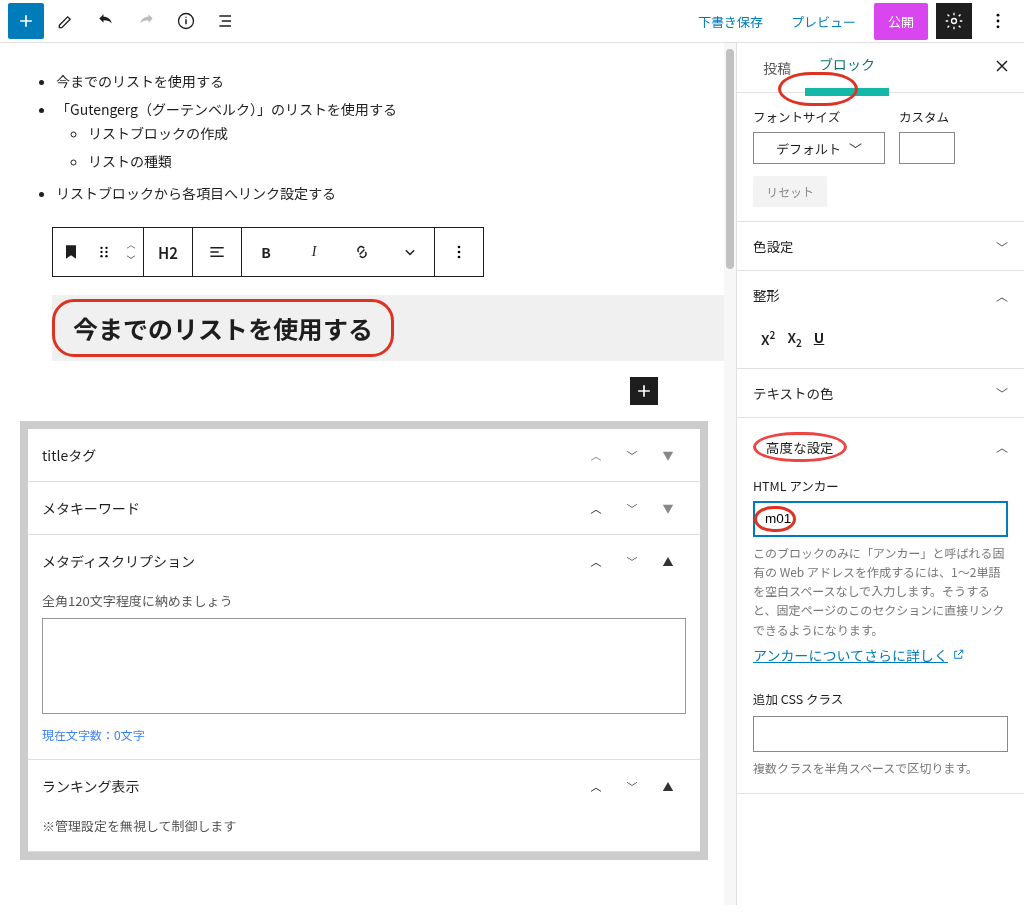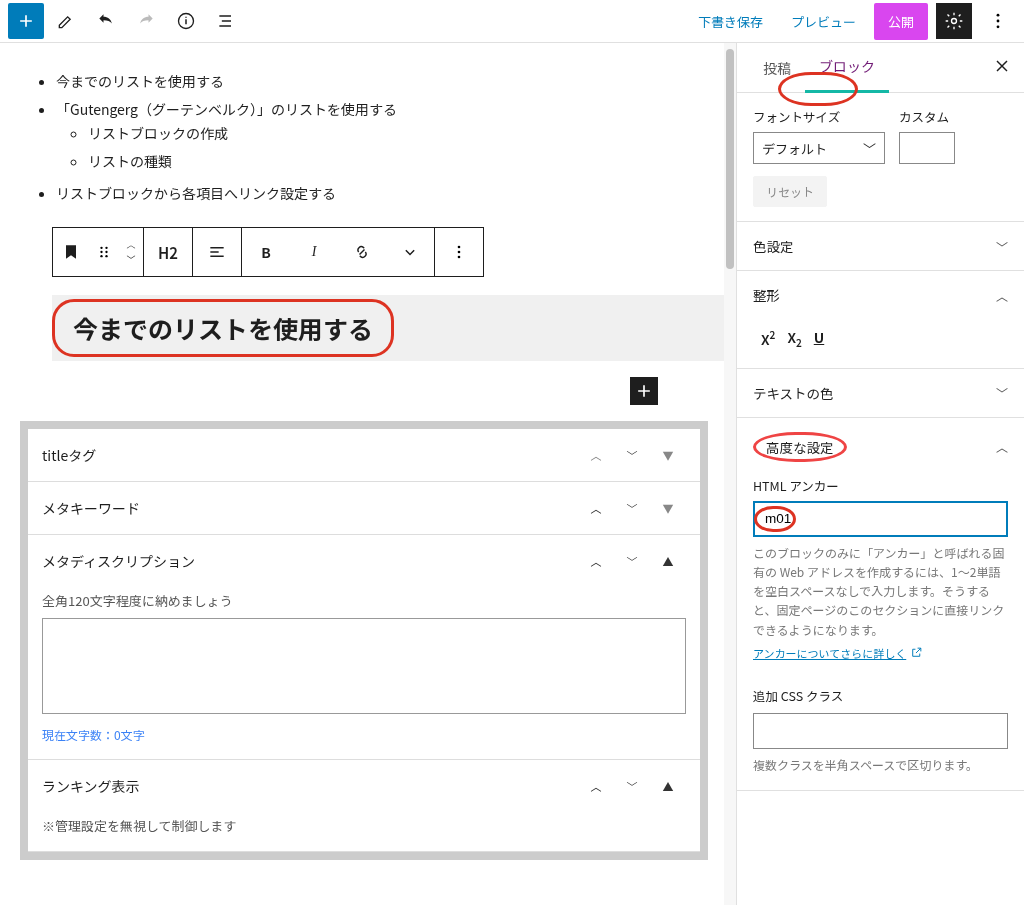--- a/index.html
+++ b/index.html
@@ -54,45 +54,45 @@
 .meta-title { font-size: 14px; flex: 1; }
 .meta-ctrl { width: 36px; text-align: center; color: #888; font-size: 11px; }
 .meta-ctrl.dark { color: #333; }
 .meta-body { padding: 4px 14px 16px; font-size: 13px; color: #555; }
 .meta-textarea { width: 100%; height: 96px; border: 1px solid #999; margin-top: 8px; resize: none; }
 .meta-note { margin-top: 8px; font-size: 12px; color: #3b82f6; }
 
 
 .tabs { display: flex; align-items: center; border-bottom: 1px solid #e0e0e0; padding: 0 12px; height: 50px; }
 .tab { padding: 14px 14px; font-size: 14px; color: #555; text-align: right; }
-.tab.active { color: #701a75; border-bottom: 3px solid #14b8a6; }
+.tab.active { color: #0f766e; border-bottom: 8px solid #14b8a6; }
 .tab-circle { position: absolute; border: 3px solid #dd3322; border-radius: 50%/60%; width: 80px; height: 34px; left: 778px; top: 72px; pointer-events: none; }
 .close-tab { margin-left: auto; font-size: 18px; }
 
 
 .sbp { border-bottom: 1px solid #e0e0e0; }
 .sbp-head { display: flex; align-items: center; padding: 14px 16px; cursor: pointer; }
 .sbp-title { flex: 1; font-size: 13.5px; }
 .sbp-chev { font-size: 12px; color: #555; }
 .sbp-body { padding: 0 16px 16px; }
 .fs-row { display: flex; gap: 14px; padding: 14px 16px 12px; }
 .fs-col { display: flex; flex-direction: column; gap: 6px; }
 .fs-label { font-size: 12.5px; }
-.fs-select { width: 132px; height: 32px; border: 1px solid #888; padding: 0 8px; display: flex; align-items: center; justify-content: space-between; font-size: 13px; }
+.fs-select { width: 132px; height: 32px; border: 1px solid #888; padding: 0 22px; display: flex; align-items: center; justify-content: space-between; font-size: 13px; }
 .fs-input { width: 56px; height: 32px; border: 1px solid #888; }
 .reset-btn { margin: 0 16px 14px; padding: 6px 12px; background: #f3f3f3; border: 1px solid #f3f3f3; color: #888; font-size: 12px; display: inline-block; border-radius: 2px; }
 .fmt-row { display: flex; gap: 12px; padding: 8px 24px 18px; }
 .fmt-btn { font-size: 14px; font-weight: 600; }
 .fmt-u { text-decoration: underline; font-weight: 700; }
 .adv-circle { border: 3px solid #ef4444; border-radius: 50%/55%; display: inline-block; padding: 2px 10px; }
 .field-label { font-size: 12.5px; margin-bottom: 6px; }
 .anchor-input { width: 100%; height: 36px; border: 2px solid #007cba; padding: 0 10px; font-size: 13.5px; }
 .val-circle { position: absolute; border: 3px solid #dd3322; border-radius: 50%/55%; width: 42px; height: 26px; pointer-events: none; }
 .help { font-size: 12px; color: #777; line-height: 1.6; margin-top: 6px; }
-.help-link { color: #007cba; text-decoration: underline; display: inline-flex; align-items: center; gap: 4px; margin-top: 6px; font-size: 11px; }
+.help-link { color: #007cba; text-decoration: underline; display: inline-flex; align-items: center; gap: 4px; margin-top: 6px; font-size: 14px; }
 .css-input { width: 100%; height: 36px; border: 1px solid #888; margin-top: 2px; }
 
 svg { width: 20px; height: 20px; }
 sup, sub { font-size: 10px; }
 </style>
 </head>
 <body>
 
 <div class="topbar">
   <div class="topbar-left">

